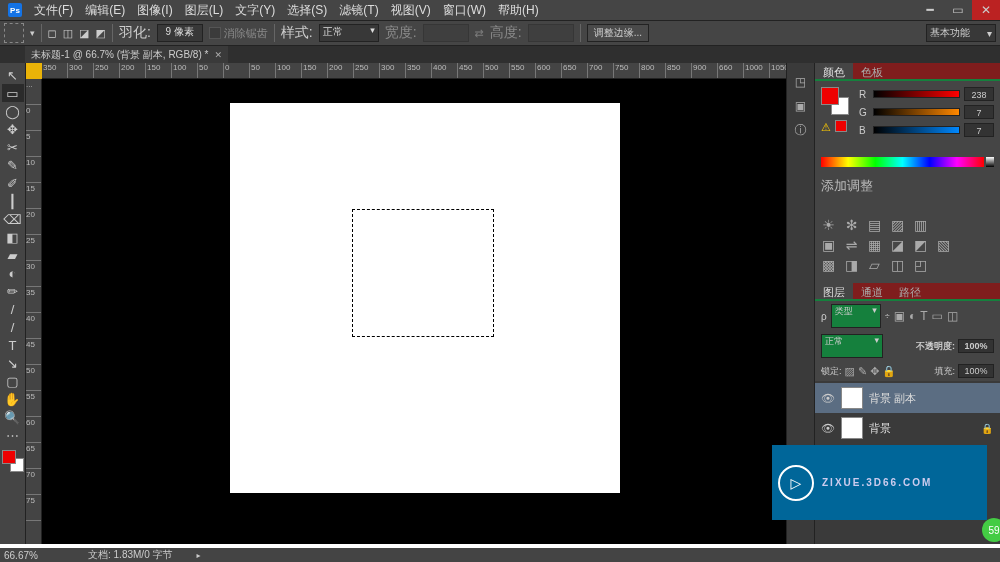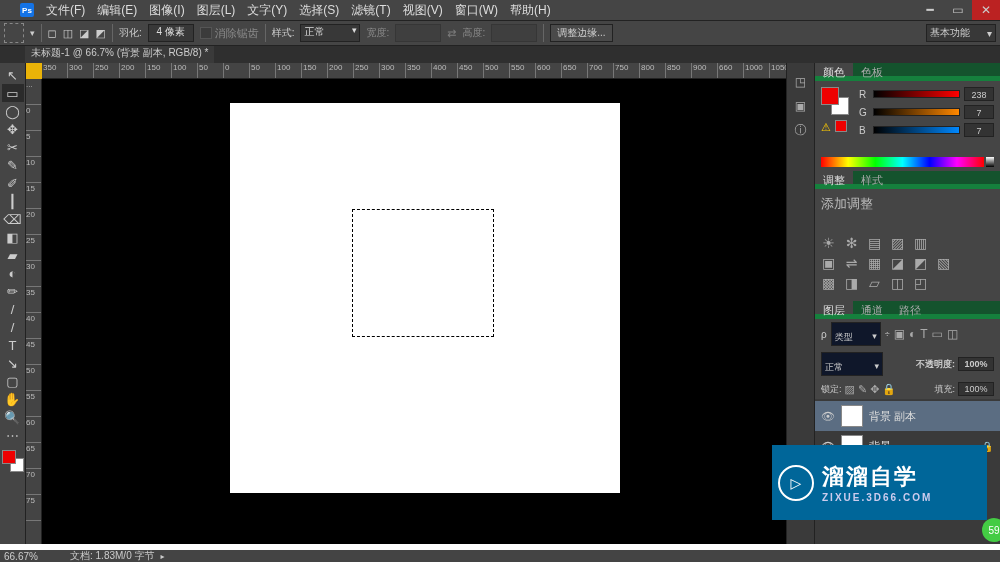--- a/index.html
+++ b/index.html
@@ -1,57 +1,57 @@
 <!DOCTYPE html>
 <html><head>
 <meta charset="utf-8">
 <style>
   * { margin: 0; padding: 0; box-sizing: border-box; font-family: "Microsoft YaHei", Arial, sans-serif; }
   body { width: 1000px; height: 562px; background: #2a2a2a; color: #ccc; font-size: 11px; overflow: hidden; position: relative; }
-  .menubar { height: 20px; background: #454545; display: flex; align-items: center; padding-left: 20px; }
+  .menubar { height: 20px; background: #454545; display: flex; align-items: center; padding-left: 8px; }
   .ps-logo { width: 14px; height: 14px; background: #1473e6; border-radius: 2px; display: flex; align-items: center; justify-content: center; font-size: 8px; font-weight: bold; color: #fff; margin-right: 6px; }
   .menubar .item { padding: 0 6px; cursor: default; font-size: 12px; color: #ddd; }
   .win-controls { margin-left: auto; display: flex; }
   .win-controls div { width: 28px; height: 20px; display: flex; align-items: center; justify-content: center; font-size: 12px; }
   .win-close { background: #b22; }
   .optbar { height: 26px; background: #454545; border-top: 1px solid #222; border-bottom: 1px solid #222; display: flex; align-items: center; padding: 0 4px; gap: 6px; }
   .tool-icon { width: 20px; height: 20px; border: 1px dashed #888; display: inline-block; }
   .sep { width: 1px; height: 18px; background: #666; }
-  .opt-label { color: #ccc; font-size: 10px; }
+  .opt-label { color: #ccc; font-size: 14px; }
   .opt-input { width: 46px; height: 18px; background: #383838; border: 1px solid #222; color: #ddd; font-size: 10px; text-align: center; }
   .opt-check { display: inline-flex; align-items: center; gap: 3px; }
   .opt-check .box { width: 12px; height: 12px; border: 1px solid #666; background: #333; }
   .opt-select { width: 60px; height: 18px; background: #383838; border: 1px solid #222; color: #ddd; font-size: 10px; padding: 0 3px; position: relative; }
   .opt-select::after { content: "▾"; position: absolute; right: 3px; font-size: 9px; }
   .opt-btn { height: 18px; padding: 0 6px; background: #4a4a4a; border: 1px solid #222; font-size: 10px; line-height: 16px; }
   .workspace-select { margin-left: auto; width: 70px; height: 18px; background: #383838; border: 1px solid #222; font-size: 10px; padding: 0 3px; position: relative; display: flex; align-items: center; }
   .workspace-select::after { content: "▾"; position: absolute; right: 3px; }
   .tabbar { height: 17px; background: #2f2f2f; display: flex; align-items: center; padding-left: 25px; }
-  .tab { height: 17px; background: #3a3a3a; padding: 0 6px; font-size: 10px; display: flex; align-items: center; gap: 6px; flex-direction: column; }
+  .tab { height: 17px; background: #3a3a3a; padding: 0 6px; font-size: 10px; display: flex; align-items: center; gap: 6px; }
   .tab .x { font-size: 9px; color: #aaa; }
   .main { display: flex; height: 481px; }
   .toolbox { width: 26px; background: #454545; border-right: 1px solid #222; display: flex; flex-direction: column; align-items: center; padding-top: 3px; position: relative; }
   .tbtn { width: 22px; height: 18px; display: flex; align-items: center; justify-content: center; font-size: 13px; color: #ccc; }
   .tbtn.active { background: #2b2b2b; }
   .swatches { margin-top: 6px; position: relative; width: 22px; height: 22px; }
   .sw-fg { position: absolute; top: 0; left: 0; width: 14px; height: 14px; background: #e00; border: 1px solid #888; z-index: 2; }
   .sw-bg { position: absolute; bottom: 0; right: 0; width: 14px; height: 14px; background: #fff; border: 1px solid #888; }
   .canvas-area { flex: 1; background: #eab308; position: relative; overflow: hidden; }
   .ruler-h { position: absolute; top: 0; left: 16px; right: 0; height: 16px; background: #444; border-bottom: 1px solid #222; overflow: hidden; }
   .ruler-h .ticks { display: flex; height: 100%; font-size: 8px; color: #bbb; }
   .tickh { width: 26px; display: flex; flex-direction: column; justify-content: flex-start; border-right: 1px solid #777; padding-left: 1px; flex-shrink: 0; }
   .ruler-v { position: absolute; top: 16px; left: 0; bottom: 0; width: 16px; background: #444; border-right: 1px solid #222; overflow: hidden; }
   .tickv { height: 26px; border-bottom: 1px solid #777; font-size: 8px; color: #bbb; padding-top: 1px; text-align: left; }
   .stage { position: absolute; top: 16px; left: 16px; right: 0; bottom: 0; background: #000; }
   .canvas { position: absolute; top: 24px; left: 188px; width: 390px; height: 390px; background: #fff; }
   .selection { position: absolute; top: 130px; left: 310px; width: 142px; height: 128px; border: 1px dashed #000; background: transparent; }
   .right { width: 186px; background: #3a3a3a; display: flex; flex-direction: column; border-left: 1px solid #222; }
   .util { width: 28px; background: #3a3a3a; border-left: 1px solid #222; padding-top: 6px; }
   .util .ub { width: 22px; height: 22px; margin: 2px auto; display: flex; align-items: center; justify-content: center; font-size: 12px; color: #aaa; }
-  .panel-tabs { height: 18px; background: #14532d; display: flex; border-bottom: 5px solid #15803d; }
+  .panel-tabs { height: 18px; background: #7f1d1d; display: flex; border-bottom: 2px solid #15803d; }
   .ptab { padding: 2px 8px; font-size: 11px; color: #aaa; }
   .ptab.active { background: #454545; color: #ddd; }
   .color-panel { height: 90px; background: #454545; padding: 6px; position: relative; }
   .big-swatch { position: absolute; top: 6px; left: 6px; width: 28px; height: 28px; }
   .big-swatch .fg { position: absolute; top:0; left:0; width:18px; height:18px; background:#e00; border:1px solid #888; z-index:2; }
   .big-swatch .bg { position: absolute; bottom:0; right:0; width:18px; height:18px; background:#fff; border:1px solid #888; }
   .sliders { position: absolute; top: 4px; left: 44px; right: 6px; }
   .srow { display: flex; align-items: center; height: 18px; gap: 4px; }
   .srow .lab { width: 10px; font-size: 10px; color: #ccc; }
   .srow .bar { flex: 1; height: 8px; background: linear-gradient(to right,#000,#f00); position: relative; border: 1px solid #222; }
@@ -61,37 +61,37 @@
   .warn { position: absolute; top: 40px; left: 6px; font-size: 11px; color: #ffcc00; }
   .cube { position: absolute; top: 39px; left: 20px; width: 12px; height: 12px; background: #e00; border: 1px solid #888; }
   .ramp { position: absolute; bottom: 4px; left: 6px; right: 16px; height: 10px; background: linear-gradient(to right, red,yellow,lime,cyan,blue,magenta,red); }
   .ramp-bw { position: absolute; bottom: 4px; right: 6px; width: 8px; height: 10px; background: linear-gradient(to bottom, #fff, #000); }
   .adjust-panel { background: #454545; padding: 6px; }
   .adjust-panel .title { font-size: 13px; color: #bbb; margin-bottom: 22px; }
   .arow { display: flex; gap: 8px; justify-content: flex-start; margin: 4px 0; }
   .arow span { font-size: 14px; color: #aaa; width: 15px; text-align: center; display: inline-block; }
   .layers-panel { flex: 1; background: #454545; display: flex; flex-direction: column; }
   .lrow1 { display: flex; align-items: center; gap: 4px; padding: 3px 6px; }
-  .lsel { width: 50px; height: 24px; background: #0f172a; border: 1px solid #222; font-size: 9px; padding: 8px 3px; position: relative; }
+  .lsel { width: 50px; height: 24px; background: #15803d; border: 1px solid #222; font-size: 9px; padding: 0 3px; position: relative; }
   .lsel::after { content: "▾"; position: absolute; right: 3px; }
   .picon { font-size: 12px; color: #aaa; }
   .lrow2 { display: flex; align-items: center; gap: 4px; padding: 3px 6px; }
   .lrow2 .opacity { margin-left: auto; font-size: 9px; display: flex; align-items: center; gap: 3px; font-weight: bold; }
   .valbox { width: 36px; height: 14px; background: #333; border: 1px solid #222; font-size: 9px; text-align: center; line-height: 13px; }
   .lrow3 { display: flex; align-items: center; gap: 3px; padding: 3px 6px; font-size: 9px; justify-content: flex-end; }
   .lrow3 .fill { margin-left: auto; display: flex; align-items: center; gap: 3px; }
   .lockicons { display: flex; gap: 3px; font-size: 11px; color: #aaa; }
   .layerlist { background: #3a3a3a; flex: 1; padding-top: 2px; }
   .layer { height: 30px; display: flex; align-items: center; padding: 0 6px; gap: 6px; }
   .layer.active { background: #5b6d82; }
   .eye { font-size: 11px; color: #ccc; }
   .thumb { width: 22px; height: 22px; background: #fff; border: 1px solid #888; }
   .lname { font-size: 11px; color: #ddd; }
   .lock { margin-left: auto; font-size: 10px; color: #aaa; }
-  .statusbar { height: 18px; background: #444; border-top: 6px solid #ffffff; display: flex; align-items: center; padding: 0 4px; font-size: 10px; gap: 6px; }
+  .statusbar { height: 18px; background: #444; border-top: 4px solid #ffffff; display: flex; align-items: center; padding: 0 4px; font-size: 10px; gap: 24px; }
   .statusbar .zoom { width: 60px; }
   .overlay { position: absolute; top: 445px; left: 772px; width: 215px; height: 75px; background: #006699; display: flex; align-items: center; padding: 6px; gap: 8px; color: #fff; }
   .overlay .play { width: 36px; height: 36px; border: 2px solid #fff; border-radius: 50%; display: flex; align-items: center; justify-content: center; font-size: 14px; }
   .overlay .txt { display: flex; flex-direction: column; }
   .overlay .big { font-size: 22px; font-weight: bold; letter-spacing: 2px; }
   .overlay .small { font-size: 10px; letter-spacing: 2px; color: #cce; font-weight: bold; }
   .greencircle { position: absolute; right: -6px; bottom: 20px; width: 24px; height: 24px; border-radius: 50%; background: #4c4; display:flex; align-items:center; justify-content:center; font-size:10px; color:#fff; }
 </style>
 </head>
 <body>
@@ -118,21 +118,21 @@
 <div class="optbar">
   <span class="tool-icon"></span>
   <span style="font-size:9px">▾</span>
   <span class="sep"></span>
   <span>◻</span>
   <span>◫</span>
   <span>◪</span>
   <span>◩</span>
   <span class="sep"></span>
   <span class="opt-label">羽化:</span>
-  <span class="opt-input">4 像素</span>
+  <span class="opt-input">9 像素</span>
   <span class="opt-check" style="opacity:.5">
       <span class="box"></span>
       <span>消除锯齿</span>
     </span>
   <span class="sep"></span>
   <span class="opt-label">样式:</span>
   <span class="opt-select">正常</span>
   <span class="opt-label" style="opacity:.5">宽度:</span>
   <span class="opt-input" style="opacity:.4"></span>
   <span style="opacity:.4">⇄</span>
@@ -270,24 +270,20 @@
             <span class="bar b"></span>
             <span class="val">7</span>
           </div>
       </div>
       <div class="warn">⚠</div>
       <div class="cube"></div>
       <div class="ramp"></div>
       <div class="ramp-bw"></div>
     </div>
 
-    <div class="panel-tabs">
-      <div class="ptab active">调整</div>
-      <div class="ptab">样式</div>
-    </div>
     <div class="adjust-panel">
       <div class="title">添加调整</div>
       <div class="arow">
         <span>☀</span>
         <span>✻</span>
         <span>▤</span>
         <span>▨</span>
         <span>▥</span>
       </div>
       <div class="arow">
@@ -362,18 +358,17 @@
 
 <div class="statusbar">
   <span class="zoom">66.67%</span>
   <span>文档: 1.83M/0 字节</span>
   <span style="font-size:8px">▸</span>
 </div>
 
 <div class="overlay">
   <div class="play">▷</div>
   <div class="txt">
-    <div class="big">溜溜自学</div>
     <div class="small">ZIXUE.3D66.COM</div>
   </div>
 </div>
 
 <div class="greencircle">59</div>
 
 </body></html>

